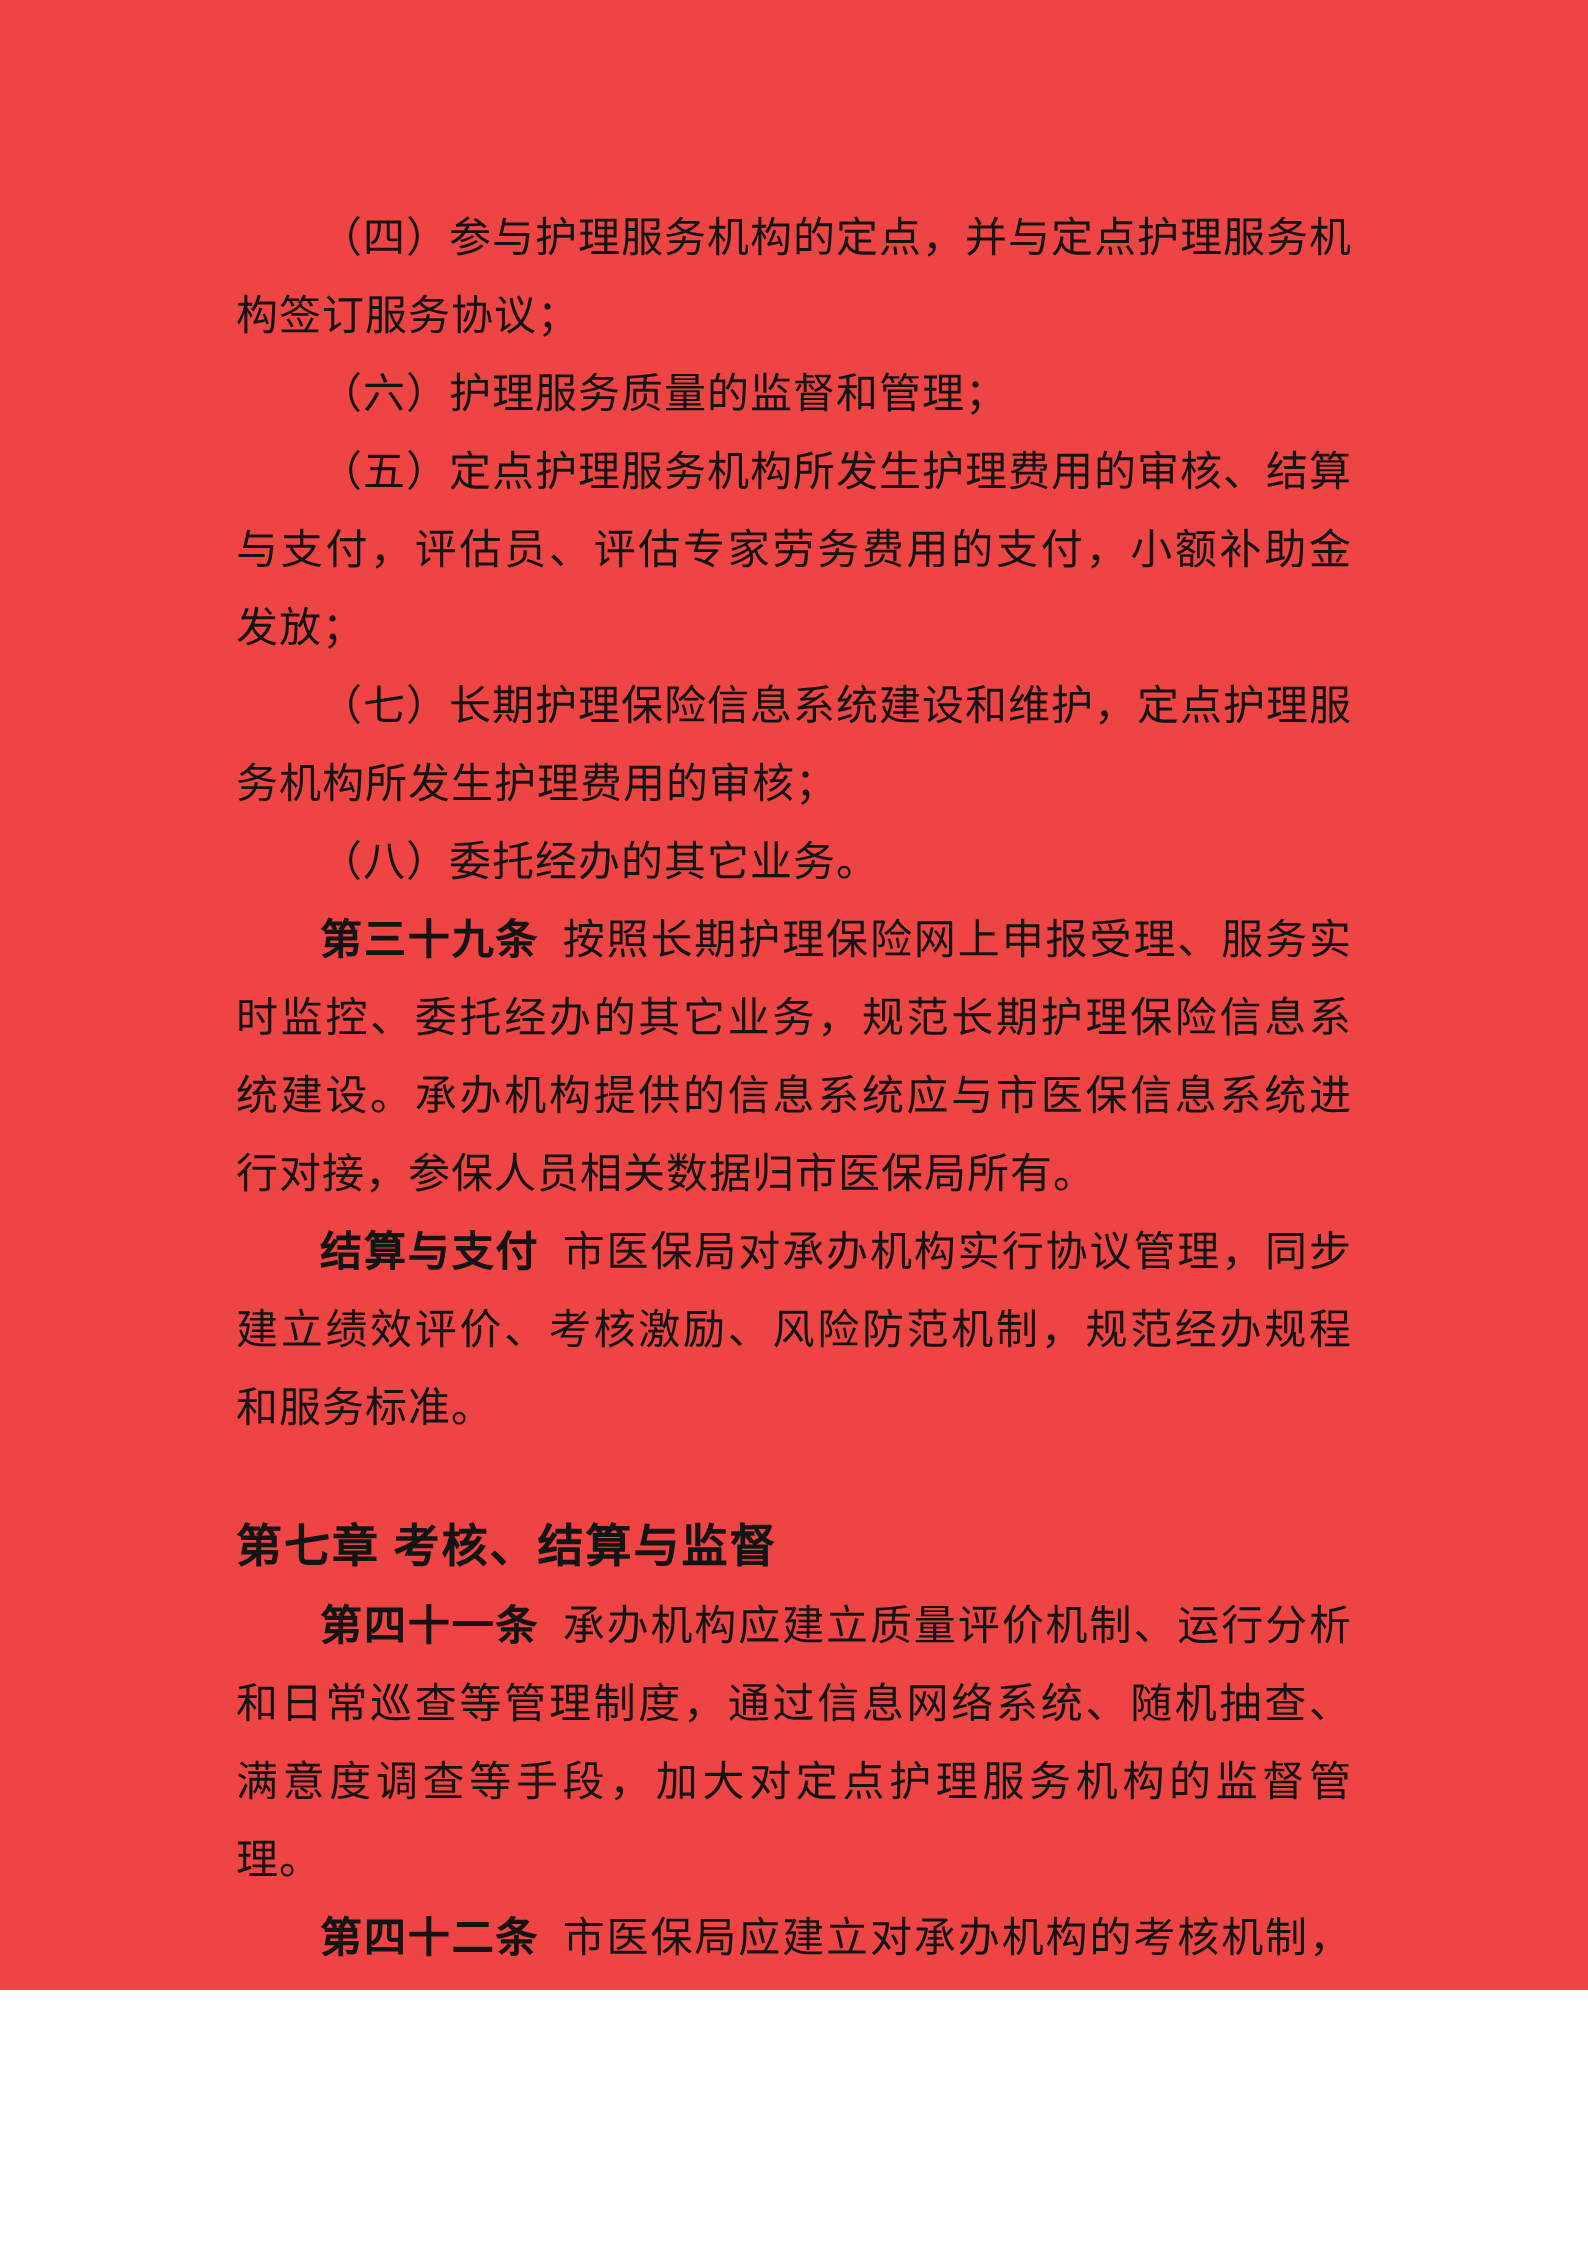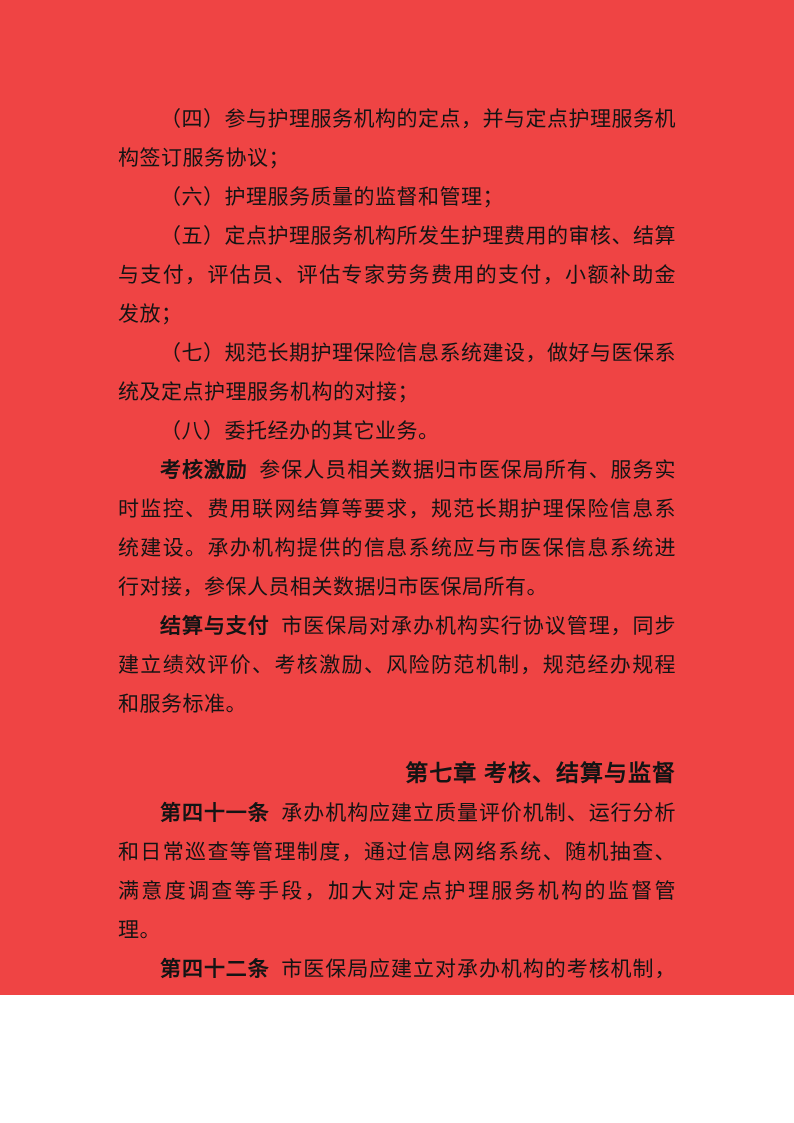--- a/index.html
+++ b/index.html
@@ -34,21 +34,21 @@
     font-weight: bold;
   }
   .article-no:not(:empty) {
     margin-right: 0.55em;
   }
   .chapter-heading {
     margin: 30px 0 0 0;
     font-size: 23px;
     line-height: 40px;
     font-weight: bold;
-    text-align: right;
+    text-align: left;
     text-indent: 0;
     letter-spacing: 1px;
   }
   .page-footer {
     position: absolute;
     left: 103px;
     top: 1012px;
     font-size: 23px;
     line-height: 26px;
     letter-spacing: 2px;
@@ -60,25 +60,25 @@
 
 <div class="page">
   <div class="text-block">
 
     <p class="para"><span class="article-no"></span><span>（四）参与护理服务机构的定点，并与定点护理服务机构签订服务协议；</span></p>
 
     <p class="para"><span class="article-no"></span><span>（六）护理服务质量的监督和管理；</span></p>
 
     <p class="para"><span class="article-no"></span><span>（五）定点护理服务机构所发生护理费用的审核、结算与支付，评估员、评估专家劳务费用的支付，小额补助金发放；</span></p>
 
-    <p class="para"><span class="article-no"></span><span>（七）规范长期护理保险信息系统建设，做好与医保系统及定点护理服务机构的对接；</span></p>
+    <p class="para"><span class="article-no"></span><span>（七）长期护理保险信息系统建设和维护，定点护理服务机构所发生护理费用的审核；</span></p>
 
     <p class="para"><span class="article-no"></span><span>（八）委托经办的其它业务。</span></p>
 
-    <p class="para"><span class="article-no">考核激励</span><span>参保人员相关数据归市医保局所有、服务实时监控、费用联网结算等要求，规范长期护理保险信息系统建设。承办机构提供的信息系统应与市医保信息系统进行对接，参保人员相关数据归市医保局所有。</span></p>
+    <p class="para"><span class="article-no">第三十九条</span><span>按照长期护理保险网上申报受理、服务实时监控、委托经办的其它业务，规范长期护理保险信息系统建设。承办机构提供的信息系统应与市医保信息系统进行对接，参保人员相关数据归市医保局所有。</span></p>
 
     <p class="para"><span class="article-no">结算与支付</span><span>市医保局对承办机构实行协议管理，同步建立绩效评价、考核激励、风险防范机制，规范经办规程和服务标准。</span></p>
 
     <h2 class="chapter-heading">第七章 考核、结算与监督</h2>
 
     <p class="para"><span class="article-no">第四十一条</span><span>承办机构应建立质量评价机制、运行分析和日常巡查等管理制度，通过信息网络系统、随机抽查、满意度调查等手段，加大对定点护理服务机构的监督管理。</span></p>
 
     <p class="para"><span class="article-no">第四十二条</span><span>市医保局应建立对承办机构的考核机制，做好与医保系统及定点护理服务机构的对接。</span></p>
 
   </div>

